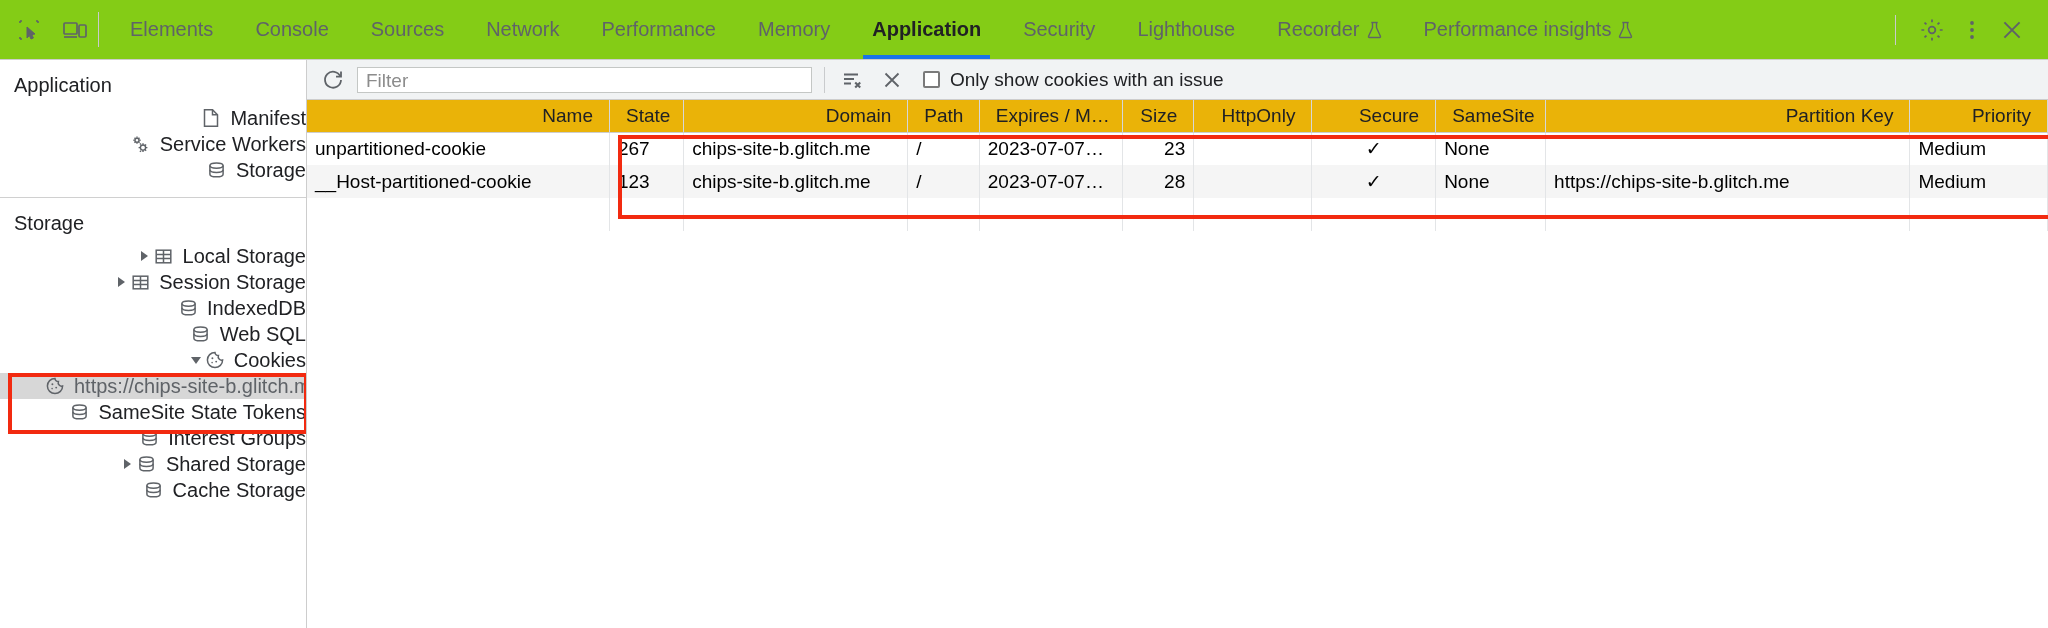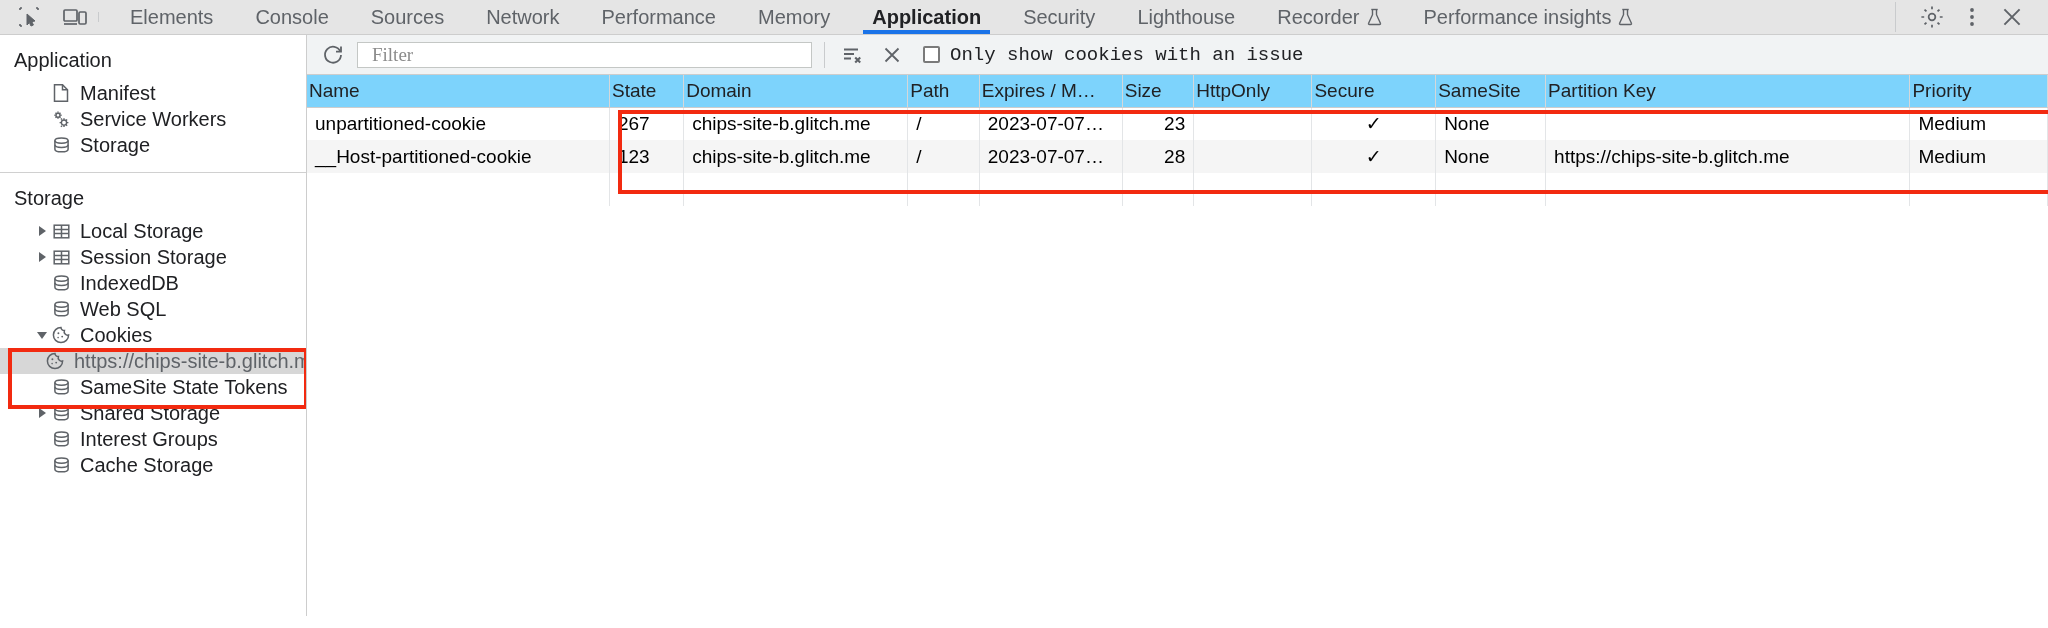--- a/index.html
+++ b/index.html
@@ -6,22 +6,22 @@
   html, body {
     width: 2048px; height: 628px;
     background: #ffffff;
     font-family: "Liberation Sans", sans-serif;
     -webkit-font-smoothing: antialiased;
     overflow: hidden;
   }
 
   
   .devtools-tabbar {
-    height: 35px;
-    background: #e5e5e5;
+    height: 60px;
+    background: #84cc16;
     border-bottom: 1px solid #cdcdcd;
     display: flex;
     align-items: stretch;
     position: relative;
   }
   .tabbar-left-icons {
     display: flex; align-items: center;
     padding: 0 6px 0 14px;
     gap: 16px;
   }
@@ -92,21 +92,21 @@
   }
   .tree-item {
     display: flex; align-items: center;
     height: 26px;
     font-size: 20px;
     color: #202124;
     padding-left: 14px;
     position: relative;
     white-space: nowrap;
   }
-  .tree-item.indent1 { padding-left: 34px; }
+  .tree-item.indent1 { padding-left: 34px; justify-content: flex-end; }
   .tree-item.indent2 { padding-left: 44px; }
   .tree-item.selected {
     background: #d7d7d7;
     color: #5f6368;
   }
   .twisty {
     width: 16px; height: 16px;
     display: flex; align-items: center; justify-content: center;
     flex: 0 0 16px;
     color: #5f6368;
@@ -172,60 +172,59 @@
     display: flex; align-items: center; justify-content: center;
     color: #5f6368;
   }
   .filter-input {
     flex: 0 0 455px;
     height: 26px;
     background: #ffffff;
     border: 1px solid #c4c7c5;
     font-size: 19px;
     color: #8c8c8c;
-    padding: 0 14px;
-    display: flex; align-items: center;
-    font-family: Liberation Serif, serif;
+    padding: 0 8px;
+    display: flex; align-items: flex-end;
+    font-family: Liberation Sans, sans-serif;
   }
   .fb-sep { width: 1px; height: 26px; background: #c9cbcd; margin: 0 2px; }
   .fb-icon {
     width: 30px; height: 30px;
     display: flex; align-items: center; justify-content: center;
     color: #5f6368;
   }
   .chk-wrap {
     display: flex; align-items: center; gap: 10px;
     font-size: 19px; color: #202124;
     margin-left: 6px;
-    font-family: Liberation Mono, monospace;
   }
   .chk-box {
     width: 17px; height: 17px;
     border: 2px solid #7a7a7a;
     border-radius: 2px;
     background: #fff;
   }
 
   
   .table-scroll { flex: 1; overflow: hidden; }
   table.cookie-table {
     width: 100%;
     border-collapse: collapse;
     table-layout: fixed;
     font-size: 19px;
   }
   table.cookie-table th {
-    background: #7dd3fc;
+    background: #eab308;
     border-bottom: 1px solid #cdcdcd;
     border-right: 1px solid #d5d7d9;
     font-weight: normal;
-    text-align: left;
+    text-align: right;
     color: #202124;
     height: 32px;
-    padding: 0 2px;
+    padding: 0 16px;
     white-space: nowrap;
     overflow: hidden;
   }
   table.cookie-table td {
     border-right: 1px solid #e3e5e7;
     height: 33px;
     padding: 0 8px;
     color: #000000;
     white-space: nowrap;
     overflow: hidden;
@@ -465,43 +464,43 @@
           <svg width="19" height="19" viewBox="0 0 19 19" fill="none" stroke="currentColor" stroke-width="1.5">
             <ellipse cx="9.5" cy="4.6" rx="6.6" ry="2.6"></ellipse>
             <path d="M2.9 4.6v4.2c0 1.44 2.95 2.6 6.6 2.6s6.6-1.16 6.6-2.6V4.6"></path>
             <path d="M2.9 8.8v4.4c0 1.44 2.95 2.6 6.6 2.6s6.6-1.16 6.6-2.6V8.8"></path>
           </svg>
         </span>
         <span class="t-label">SameSite State Tokens</span>
       </div>
 
       <div class="tree-item indent1">
+        <span class="twisty empty"></span>
+        <span class="t-icon">
+          <svg width="19" height="19" viewBox="0 0 19 19" fill="none" stroke="currentColor" stroke-width="1.5">
+            <ellipse cx="9.5" cy="4.6" rx="6.6" ry="2.6"></ellipse>
+            <path d="M2.9 4.6v4.2c0 1.44 2.95 2.6 6.6 2.6s6.6-1.16 6.6-2.6V4.6"></path>
+            <path d="M2.9 8.8v4.4c0 1.44 2.95 2.6 6.6 2.6s6.6-1.16 6.6-2.6V8.8"></path>
+          </svg>
+        </span>
+        <span class="t-label">Interest Groups</span>
+      </div>
+
+      <div class="tree-item indent1">
         <span class="twisty">
             <span class="tri-right"></span>
           </span>
         <span class="t-icon">
           <svg width="19" height="19" viewBox="0 0 19 19" fill="none" stroke="currentColor" stroke-width="1.5">
             <ellipse cx="9.5" cy="4.6" rx="6.6" ry="2.6"></ellipse>
             <path d="M2.9 4.6v4.2c0 1.44 2.95 2.6 6.6 2.6s6.6-1.16 6.6-2.6V4.6"></path>
             <path d="M2.9 8.8v4.4c0 1.44 2.95 2.6 6.6 2.6s6.6-1.16 6.6-2.6V8.8"></path>
           </svg>
         </span>
         <span class="t-label">Shared Storage</span>
-      </div>
-
-      <div class="tree-item indent1">
-        <span class="twisty empty"></span>
-        <span class="t-icon">
-          <svg width="19" height="19" viewBox="0 0 19 19" fill="none" stroke="currentColor" stroke-width="1.5">
-            <ellipse cx="9.5" cy="4.6" rx="6.6" ry="2.6"></ellipse>
-            <path d="M2.9 4.6v4.2c0 1.44 2.95 2.6 6.6 2.6s6.6-1.16 6.6-2.6V4.6"></path>
-            <path d="M2.9 8.8v4.4c0 1.44 2.95 2.6 6.6 2.6s6.6-1.16 6.6-2.6V8.8"></path>
-          </svg>
-        </span>
-        <span class="t-label">Interest Groups</span>
       </div>
 
       <div class="tree-item indent1">
         <span class="twisty empty"></span>
         <span class="t-icon">
           <svg width="19" height="19" viewBox="0 0 19 19" fill="none" stroke="currentColor" stroke-width="1.5">
             <ellipse cx="9.5" cy="4.6" rx="6.6" ry="2.6"></ellipse>
             <path d="M2.9 4.6v4.2c0 1.44 2.95 2.6 6.6 2.6s6.6-1.16 6.6-2.6V4.6"></path>
             <path d="M2.9 8.8v4.4c0 1.44 2.95 2.6 6.6 2.6s6.6-1.16 6.6-2.6V8.8"></path>
           </svg>

